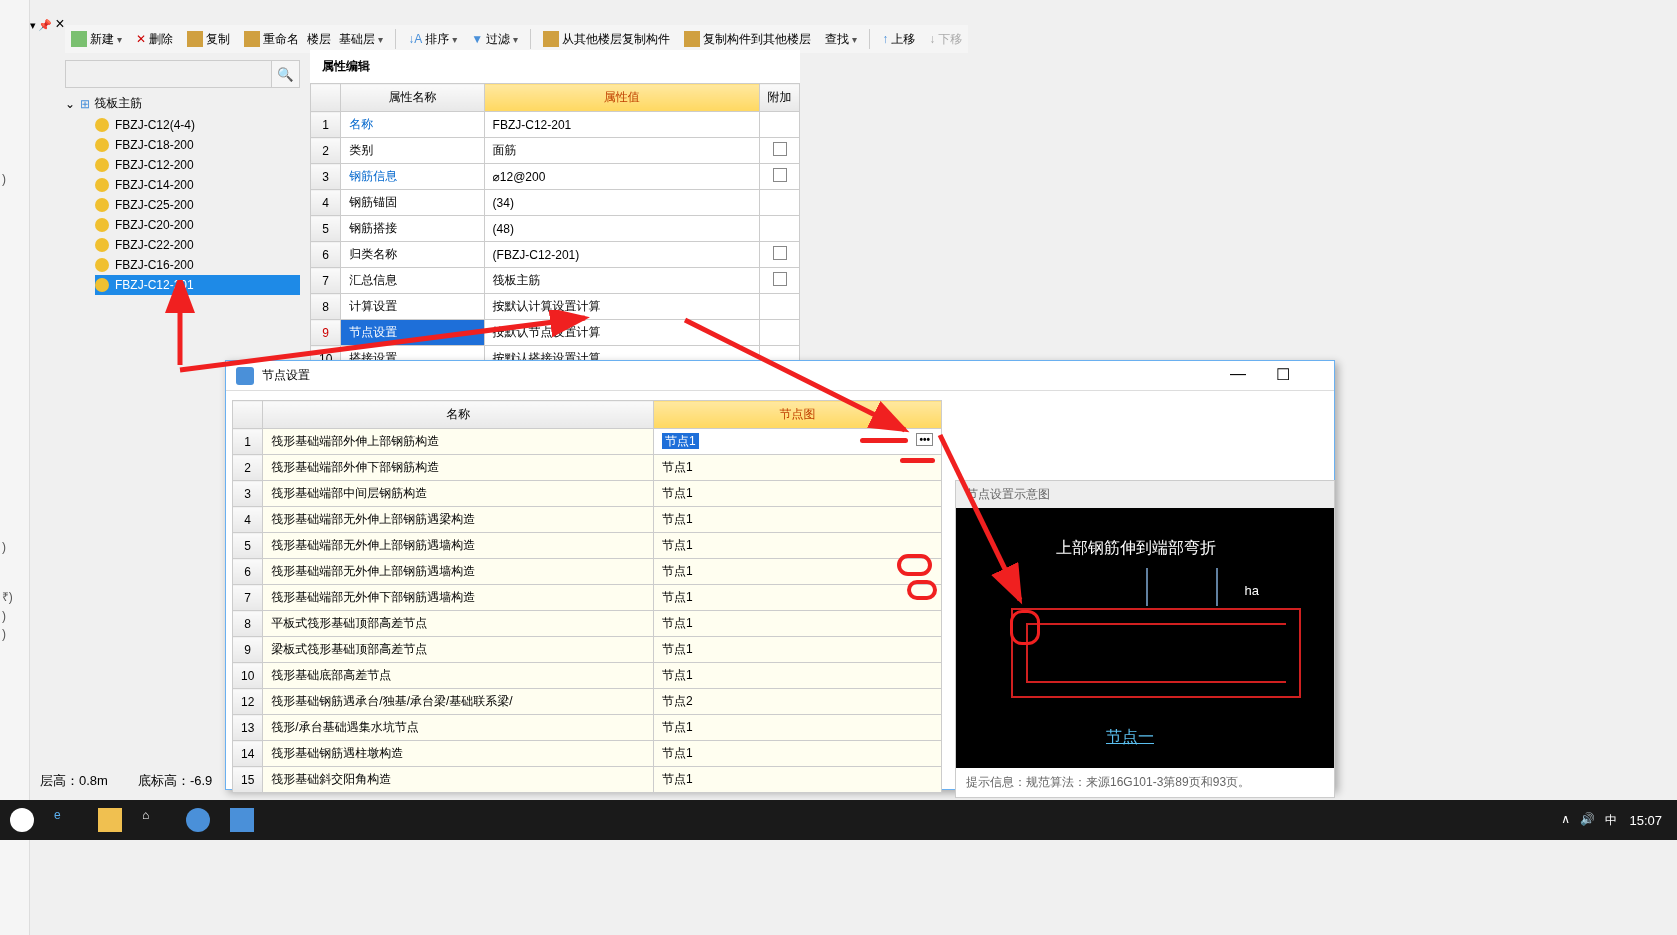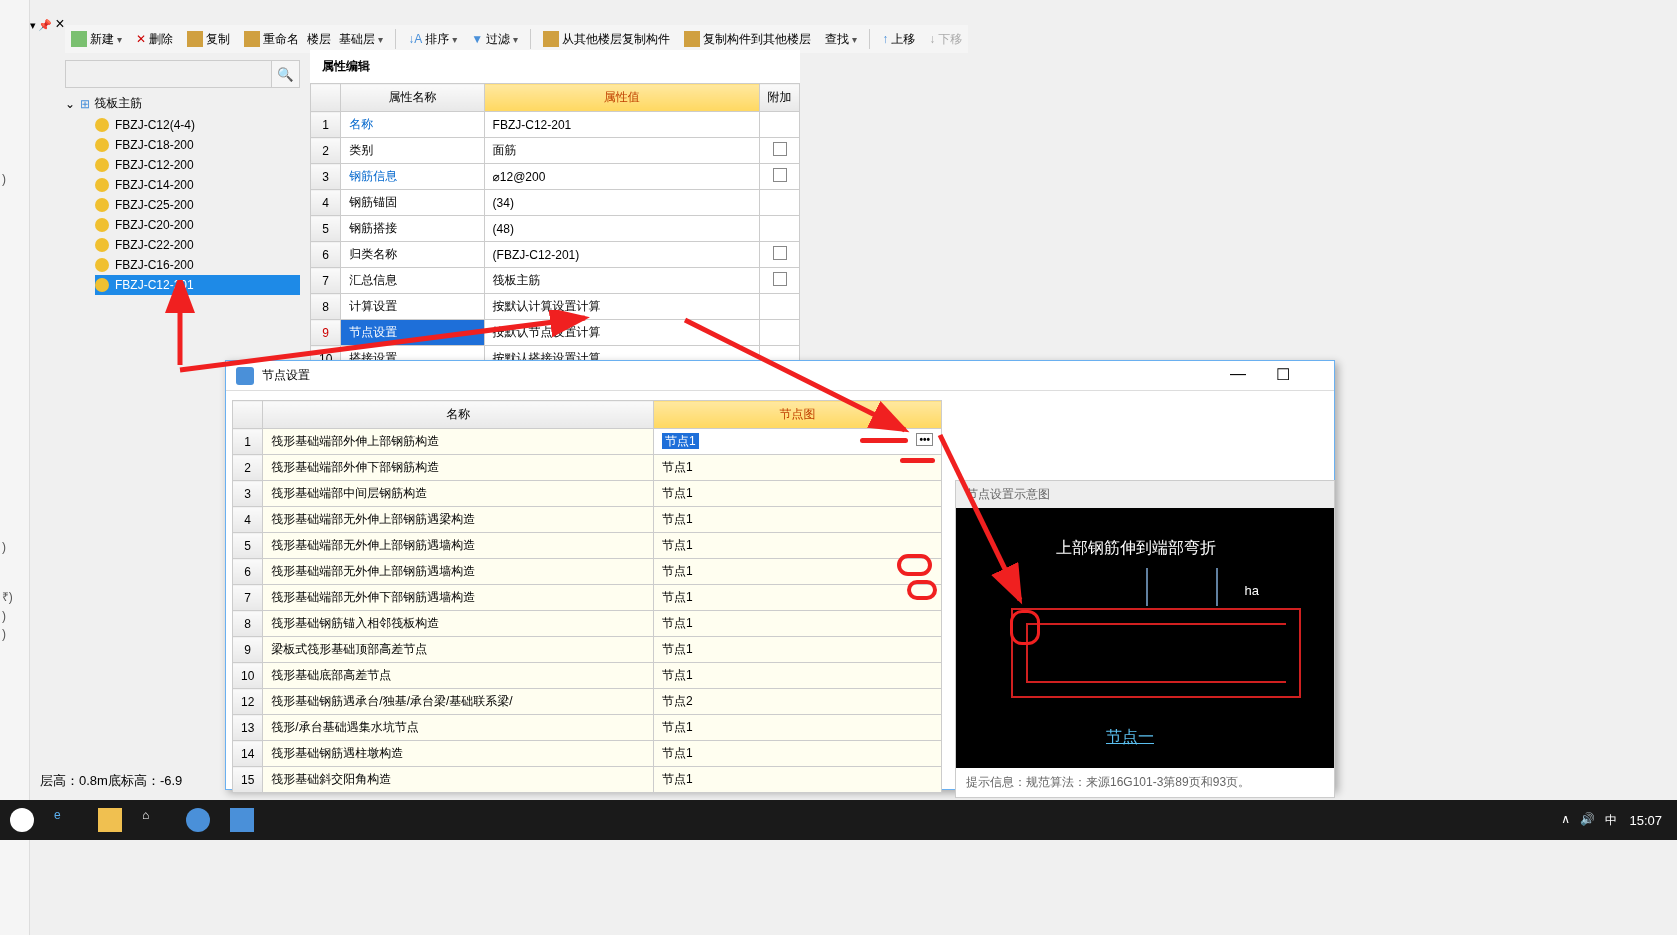--- a/index.html
+++ b/index.html
@@ -60,21 +60,21 @@
     .preview-text { position: absolute; top: 30px; left: 100px; font-size: 16px; }
     .preview-node-label { position: absolute; bottom: 20px; left: 150px; color: #5bbfef; text-decoration: underline; font-size: 16px; }
     .preview-ha { position: absolute; top: 75px; right: 75px; color: #fff; font-size: 13px; }
     .preview-info { padding: 6px 10px; color: #666; font-size: 12px; }
     
     .diagram-rect { position: absolute; top: 100px; left: 55px; width: 290px; height: 90px; border: 2px solid #d02020; }
     .diagram-inner { position: absolute; top: 115px; left: 70px; width: 260px; height: 60px; border: 2px solid #d02020; border-right: none; }
     .diagram-top { position: absolute; top: 60px; left: 190px; width: 2px; height: 38px; background: #6080a0; }
     .diagram-top2 { position: absolute; top: 60px; left: 260px; width: 2px; height: 38px; background: #6080a0; }
     
-    .status-bar { position: absolute; bottom: 145px; left: 40px; display: flex; font-size: 13px; }
+    .status-bar { position: absolute; bottom: 145px; left: 40px; display: flex; gap: 30px; font-size: 13px; }
     
     .taskbar { position: absolute; bottom: 95px; left: 0; width: 100%; height: 40px; background: #1a1a1a; display: flex; align-items: center; padding: 0 10px; gap: 20px; }
     .taskbar-icon { width: 24px; height: 24px; cursor: pointer; }
     .taskbar-time { position: absolute; right: 15px; color: #fff; font-size: 13px; }
     .systray { position: absolute; right: 60px; color: #fff; display: flex; gap: 10px; }
     .red-mark { position: absolute; background: transparent; border: 4px solid #f02020; border-radius: 12px; }
     .red-underline { position: absolute; height: 5px; background: #f02020; border-radius: 3px; }
     
     .left-strip { position: absolute; top: 0; left: 0; width: 30px; height: 100%; background: #f5f5f5; border-right: 1px solid #ddd; }
     .left-marker { font-size: 12px; padding: 2px; color: #555; }
@@ -336,21 +336,21 @@
           <td>筏形基础端部无外伸上部钢筋遇墙构造</td>
           <td>节点1</td>
         </tr>
         <tr>
           <td class="row-num">7</td>
           <td>筏形基础端部无外伸下部钢筋遇墙构造</td>
           <td>节点1</td>
         </tr>
         <tr>
           <td class="row-num">8</td>
-          <td>筏形基础钢筋锚入相邻筏板构造</td>
+          <td>平板式筏形基础顶部高差节点</td>
           <td>节点1</td>
         </tr>
         <tr>
           <td class="row-num">9</td>
           <td>梁板式筏形基础顶部高差节点</td>
           <td>节点1</td>
         </tr>
         <tr>
           <td class="row-num">10</td>
           <td>筏形基础底部高差节点</td>

